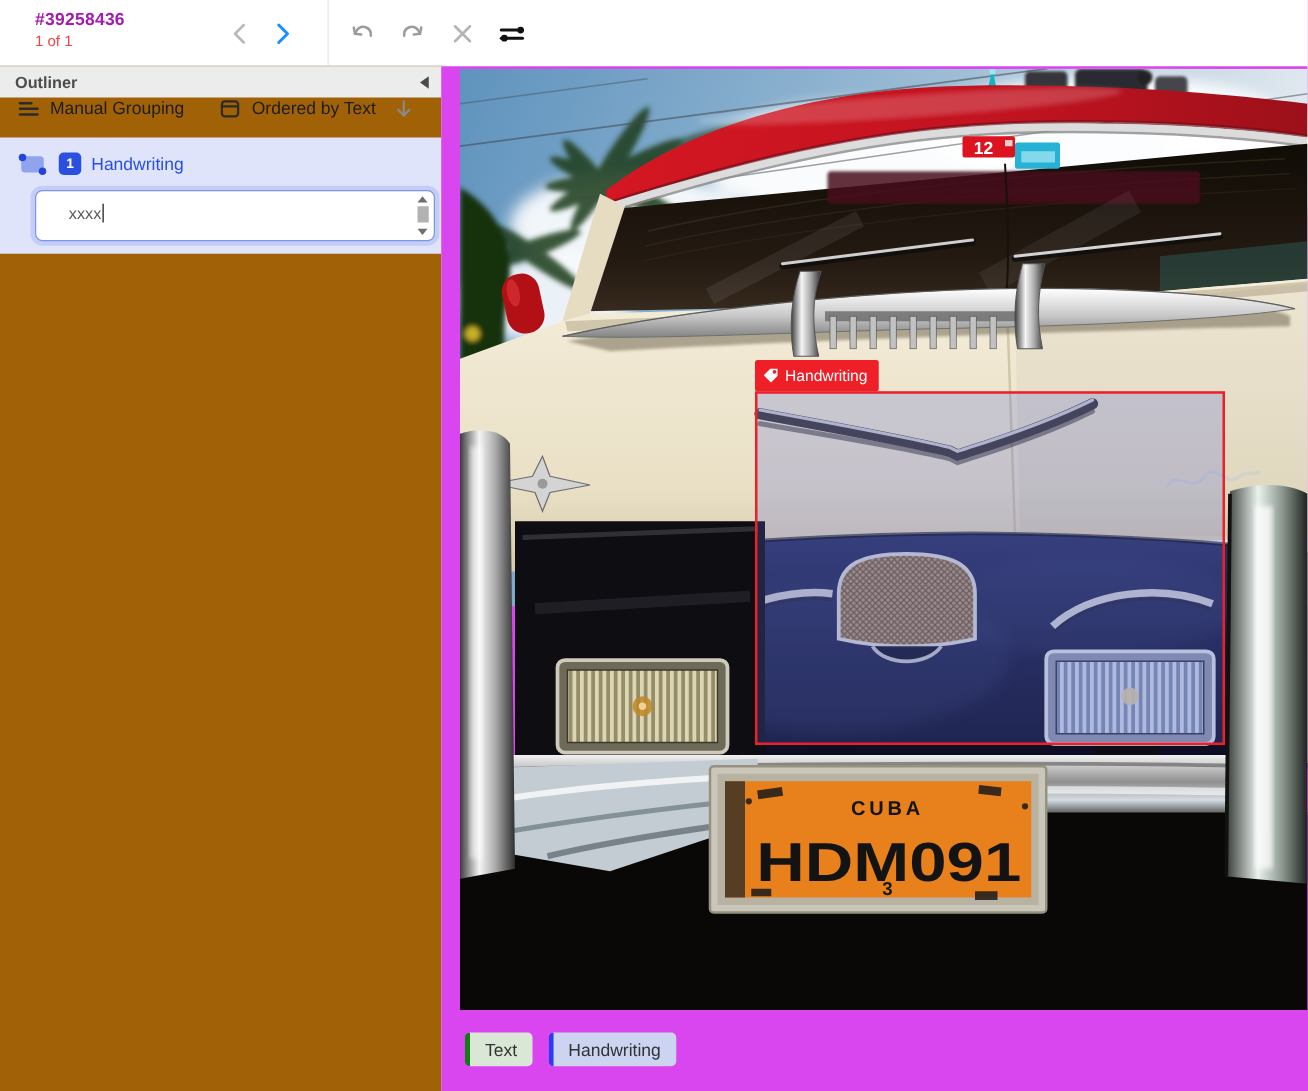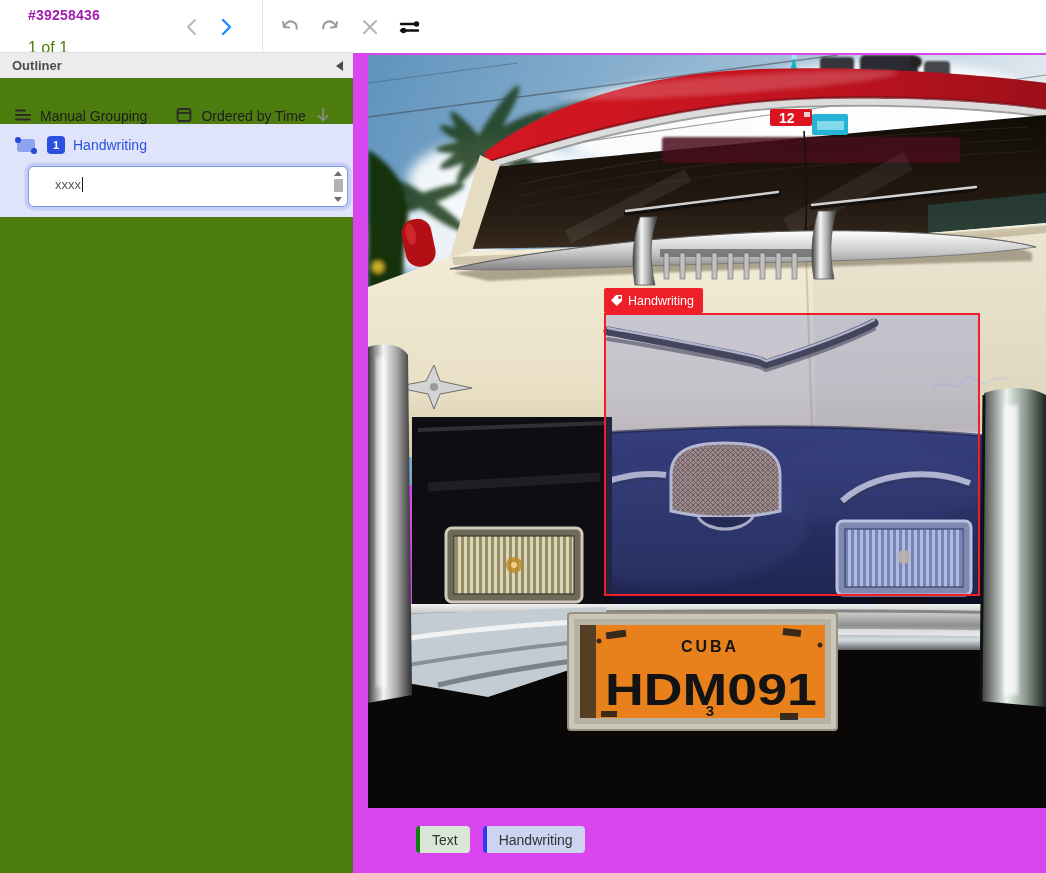--- a/index.html
+++ b/index.html
@@ -5,39 +5,39 @@
   * { margin:0; padding:0; box-sizing:border-box; }
   html,body { width:1046px; height:873px; overflow:hidden; background:#fff;
               font-family:"Liberation Sans", sans-serif; }
   .app { position:relative; width:1046px; height:873px; background:#fff; }
 
   
   .topbar { position:absolute; left:0; top:0; width:1046px; height:53px; background:#fff; }
   .tb-border { position:absolute; left:0; top:52px; width:354px; height:1px; background:#e0e0e0; }
   .tb-title-block { position:absolute; left:28px; top:7px; }
   .tb-title { font-size:14px; font-weight:700; color:#a21caf; letter-spacing:.2px; }
-  .tb-counter { font-size:16px; color:#4d7c0f; margin-top:16px; }
+  .tb-counter { font-size:12px; color:#ef4444; margin-top:3px; }
   .tb-btn { position:absolute; top:13px; width:28px; height:28px; background:none; border:none;
             cursor:pointer; display:flex; align-items:center; justify-content:center; }
   .tb-prev { left:178px; }
   .tb-next { left:212px; }
   .tb-divider { position:absolute; left:262px; top:0; width:1px; height:53px; background:#e6e6e6; }
   .tb-tools { position:absolute; left:276px; top:13px; display:flex; gap:13px; }
   .tool-btn { width:27px; height:27px; background:none; border:none; cursor:pointer;
               display:flex; align-items:center; justify-content:center; }
 
   
-  .sidebar { position:absolute; left:0; top:53px; width:353px; height:820px; background:#4d7c0f; }
+  .sidebar { position:absolute; left:0; top:53px; width:353px; height:820px; background:#a16207; }
   .sb-header { position:relative; height:25px; background:#ececec; display:flex; align-items:center;
                padding:0 12px; }
   .sb-header-title { font-size:13px; font-weight:700; color:#4c4c4c; }
   .collapse-tri { position:absolute; right:10px; top:8px; width:0; height:0;
                   border-top:5px solid transparent; border-bottom:5px solid transparent;
                   border-right:7px solid #4a4a4a; cursor:pointer; }
-  .sb-controls { height:46px; display:flex; align-items:flex-end; padding:0 14px; gap:8px; }
+  .sb-controls { height:32px; display:flex; align-items:flex-start; padding:0 14px; gap:8px; }
   .ctrl-label { font-size:14px; color:#1d1d1d; cursor:pointer; }
   .ctrl-gap { width:12px; }
   .sort-arrow { margin-left:auto; margin-right:8px; cursor:pointer; display:flex; }
 
   .region-row { background:#dfe4fa; padding:8px 0 10px 0; }
   .region-line { display:flex; align-items:center; padding-left:14px; height:26px; cursor:pointer; }
   .region-badge { width:18px; height:18px; border-radius:4px; background:#2b50e0; color:#fff;
                   font-size:11px; font-weight:700; display:flex; align-items:center;
                   justify-content:center; margin-left:9px; }
   .region-label { font-size:14px; color:#2950e0; margin-left:8px; }
@@ -62,21 +62,21 @@
   .photo svg { display:block; }
   .bbox { position:absolute; left:236px; top:258px; width:376px; height:283px;
           border:2px solid #ee1f27; background:rgba(90,106,214,.25); cursor:move; }
   .bbox-tag { position:absolute; left:236px; top:233px; height:25px; background:#ee1f27;
               color:#fff; font-size:12.5px; display:flex; align-items:center; gap:5px;
               padding:0 9px 0 6px; border-radius:2px; cursor:pointer; }
 
   .chips { position:absolute; left:19px; top:773px; display:flex; gap:13px; }
   .chip { height:27px; display:flex; align-items:center; padding:0 12px; font-size:14px;
           color:#333; border-radius:4px; border-left:4px solid; cursor:pointer; }
-  .chip-text { background:#dbe7d6; border-left-color:#0f7d10;margin-left:44px; }
+  .chip-text { background:#dbe7d6; border-left-color:#0f7d10; }
   .chip-hw   { background:#ccd4f2; border-left-color:#2b3cf0; }
 </style>
 </head>
 <body>
 
 <div class="app">
 
   <header class="topbar">
     <div class="tb-title-block">
       <div class="tb-title">#39258436</div>
@@ -135,21 +135,21 @@
         <line x1="2" y1="4.5" x2="11" y2="4.5" stroke="#2b2b2b" stroke-width="2" stroke-linecap="round"></line>
         <line x1="2" y1="9" x2="16" y2="9" stroke="#2b2b2b" stroke-width="2" stroke-linecap="round"></line>
         <line x1="2" y1="13.5" x2="16" y2="13.5" stroke="#2b2b2b" stroke-width="2" stroke-linecap="round"></line>
       </svg>
       <span class="ctrl-label">Manual Grouping</span>
       <span class="ctrl-gap"></span>
       <svg width="18" height="18" viewBox="0 0 18 18">
         <rect x="2.5" y="3" width="13" height="12" rx="2.5" fill="none" stroke="#2b2b2b" stroke-width="1.8"></rect>
         <line x1="2.5" y1="7" x2="15.5" y2="7" stroke="#2b2b2b" stroke-width="1.8"></line>
       </svg>
-      <span class="ctrl-label">Ordered by Time</span>
+      <span class="ctrl-label">Ordered by Text</span>
       <span class="sort-arrow">
         <svg width="16" height="18" viewBox="0 0 16 18">
           <line x1="8" y1="3" x2="8" y2="14" stroke="#8a8a8a" stroke-width="1.8" stroke-linecap="round"></line>
           <polyline points="3.5,9.8 8,14.4 12.5,9.8" fill="none" stroke="#8a8a8a" stroke-width="1.8" stroke-linecap="round" stroke-linejoin="round"></polyline>
         </svg>
       </span>
     </div>
 
     <div class="region-row">
       <div class="region-line">

